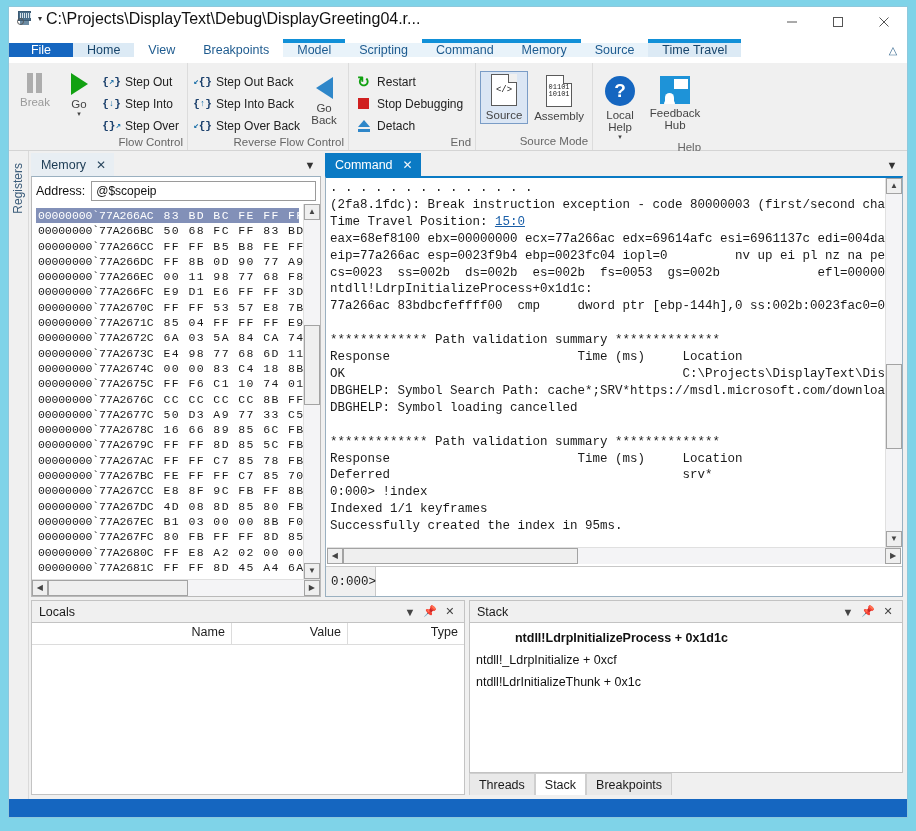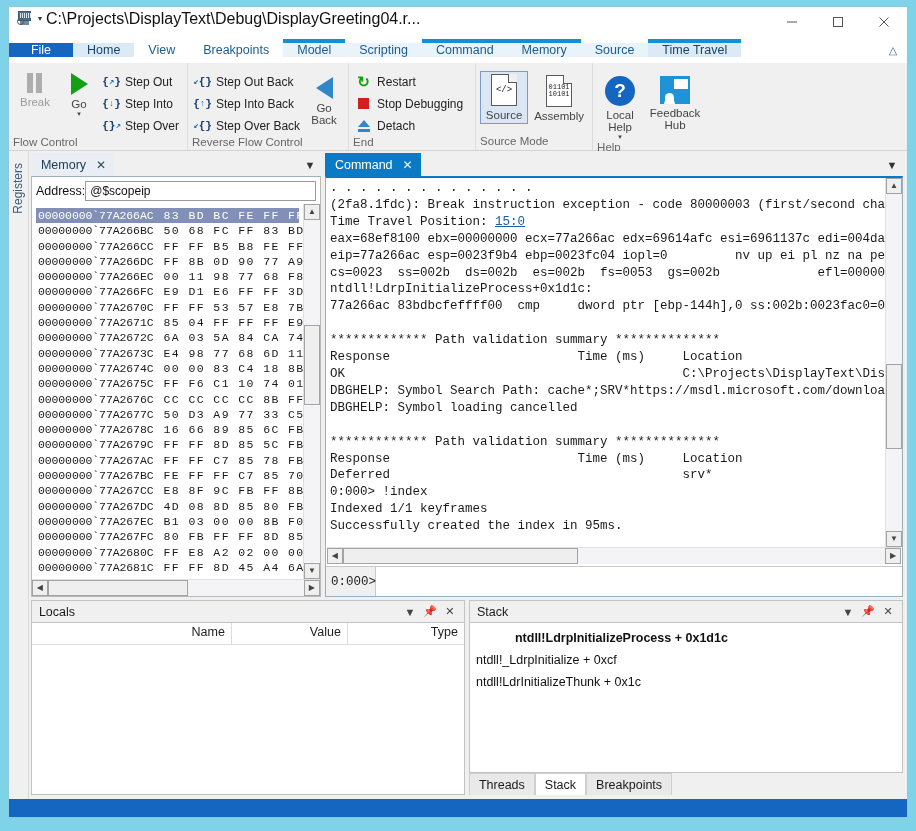--- a/index.html
+++ b/index.html
@@ -87,21 +87,21 @@
     height:88px; background:#f0f0f0; border-bottom:1px solid #d4d4d4;
     display:flex; align-items:stretch; flex:0 0 auto; position:relative;
   }
   .rgroup {
     display:flex; flex-direction:column; align-items:center;
     padding:3px 4px 0 4px; position:relative;
   }
   .rgroup + .rgroup { border-left:1px solid #dcdcdc; }
   .rgroup-body { display:flex; align-items:flex-start; flex:1; padding-top:3px; }
   .rgroup-title {
-    font-size:11.5px; color:#666; text-align:left; padding-bottom:3px;
+    font-size:11.5px; color:#666; text-align:right; padding-bottom:3px;
     width:100%;
   }
   .bigbtn {
     display:flex; flex-direction:column; align-items:center; justify-content:flex-start;
     width:44px; padding-top:4px;
   }
   .bigbtn .lbl { font-size:11.5px; color:#444; margin-top:3px; text-align:center; line-height:12px; }
   .bigbtn.dim .lbl { color:#9a9a9a; }
   .smallcol { display:flex; flex-direction:column; gap:1px; padding-top:2px; }
   .smallbtn {
@@ -168,21 +168,21 @@
   }
   .dp-tab.active { background:#0a7ac4; color:#ffffff; }
   .dp-tab .x { font-size:12px; opacity:.95; }
   .dp-strip-filler { flex:1; background:#f0f0f0; }
   .dp-menu { width:22px; display:flex; align-items:center; justify-content:center; color:#333; font-size:11px; background:#f0f0f0; }
   .dp-body { flex:1; border:1px solid #9ab0c0; border-top:2px solid #0a7ac4; background:#fff; display:flex; flex-direction:column; min-height:0; overflow:hidden; }
   .dp-body.plain { border:1px solid #b9b9b9; border-top:1px solid #b9b9b9; }
 
   
   #memory-panel { flex:0 0 290px; display:flex; flex-direction:column; }
-  #mem-addr-row { height:27px; display:flex; align-items:center; padding:0 4px; background:#fff; flex:0 0 auto; }
+  #mem-addr-row { height:27px; display:flex; align-items:center; gap:6px; padding:0 4px; background:#fff; flex:0 0 auto; }
   #mem-addr-row .lab { font-size:12.5px; color:#111; }
   #mem-addr-input {
     flex:1; height:20px; border:1px solid #9a9a9a; background:#fff;
     font-size:12px; padding:0 4px; line-height:18px; color:#111;
   }
   #mem-grid-wrap { flex:1; display:flex; flex-direction:column; min-height:0; }
   #mem-grid-inner { flex:1; display:flex; min-height:0; }
   #mem-rows {
     flex:1; overflow:hidden; font-family:"Liberation Mono", monospace;
     font-size:11.5px; line-height:15.3px; color:#1a1a1a; padding:4px;

